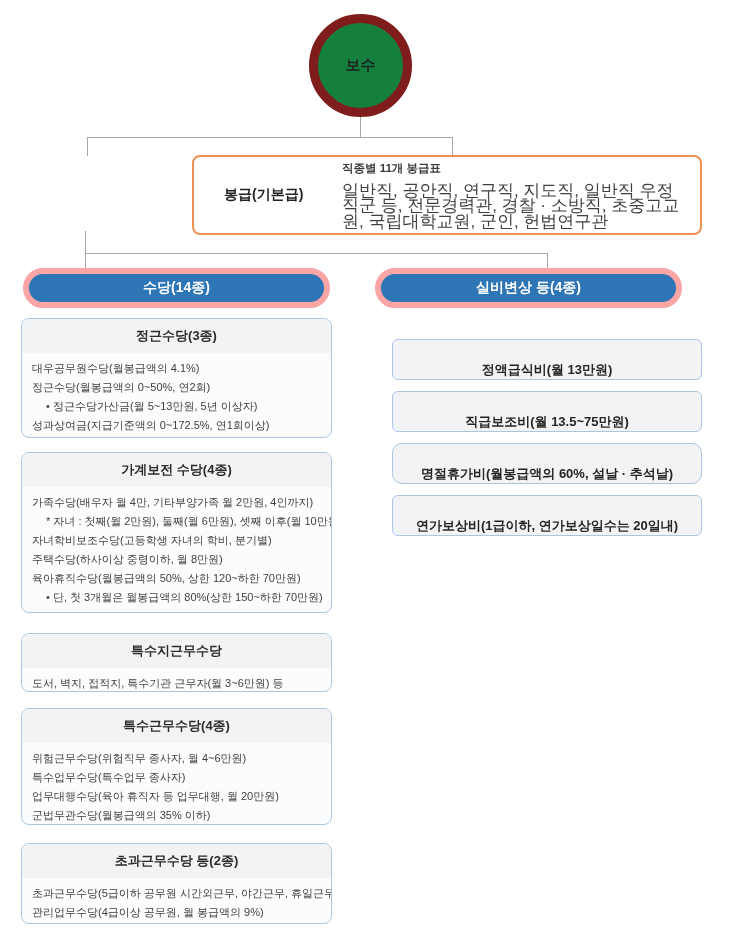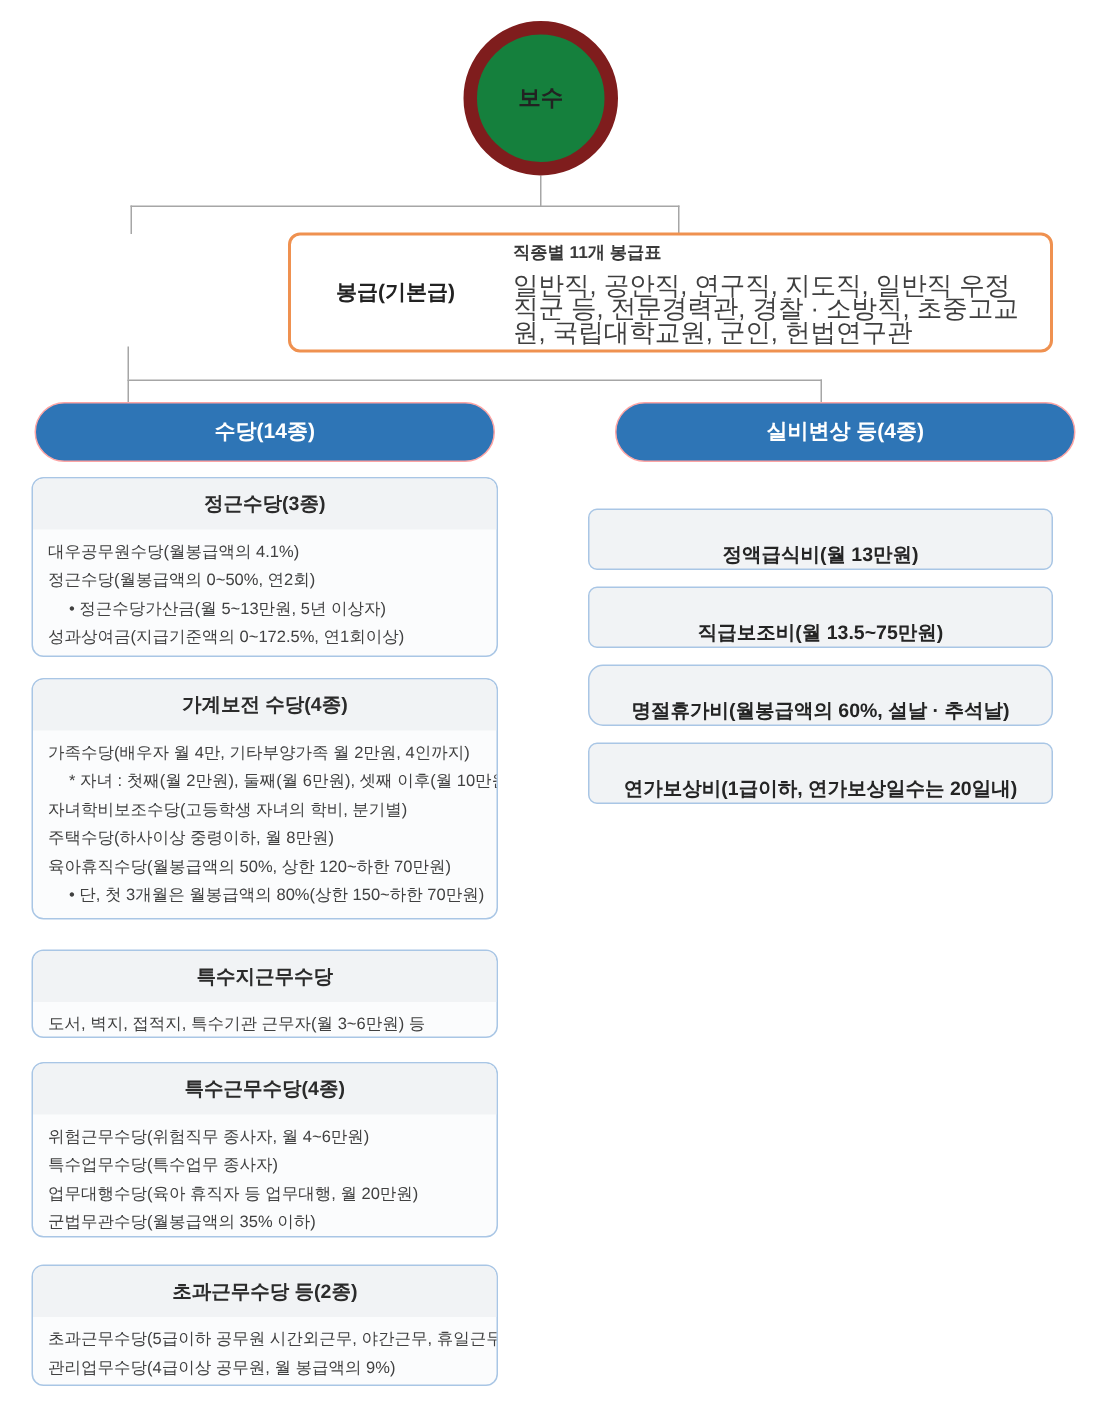--- a/index.html
+++ b/index.html
@@ -22,26 +22,26 @@
     display:flex;align-items:center;justify-content:center;
     font-size:14px;font-weight:bold;color:#222;}
   .ob-salary{left:192px;top:155px;width:506px;height:76px;
     display:flex;align-items:center;}
   .salary-label{flex:0 0 118px;padding-left:30px;font-size:14px;font-weight:bold;color:#222;}
   .salary-text{flex:1;padding-right:10px;}
   .salary-heading{font-size:11.5px;font-weight:bold;color:#3a3a3a;margin-bottom:7px;}
   .salary-desc{font-size:17px;line-height:15.5px;color:#3f3f3f;}
   .pill{
     position:absolute;top:268px;width:307px;height:40px;border-radius:20px;
-    background:#2e75b6;border:1px solid #fca5a5;box-sizing:border-box;
+    background:#2e75b6;border:6px solid #fca5a5;box-sizing:border-box;
     display:flex;align-items:center;justify-content:center;
     color:#fff;font-size:14px;font-weight:bold;
   }
   .pill-left{left:23px;}
-  .pill-right{left:410px;}
+  .pill-right{left:375px;}
   .info-box{
     position:absolute;left:21px;width:311px;box-sizing:border-box;
     border:1px solid #a9c6e5;border-radius:8px;background:#fbfcfd;overflow:hidden;
   }
   .box-title{
     height:34px;background:#f1f3f5;display:flex;align-items:center;justify-content:center;
     font-size:13px;font-weight:bold;color:#2b2b2b;
   }
   .box-body{padding:6px 10px 4px 10px;font-size:11px;line-height:19px;color:#404040;}
   .bline{white-space:nowrap;}

